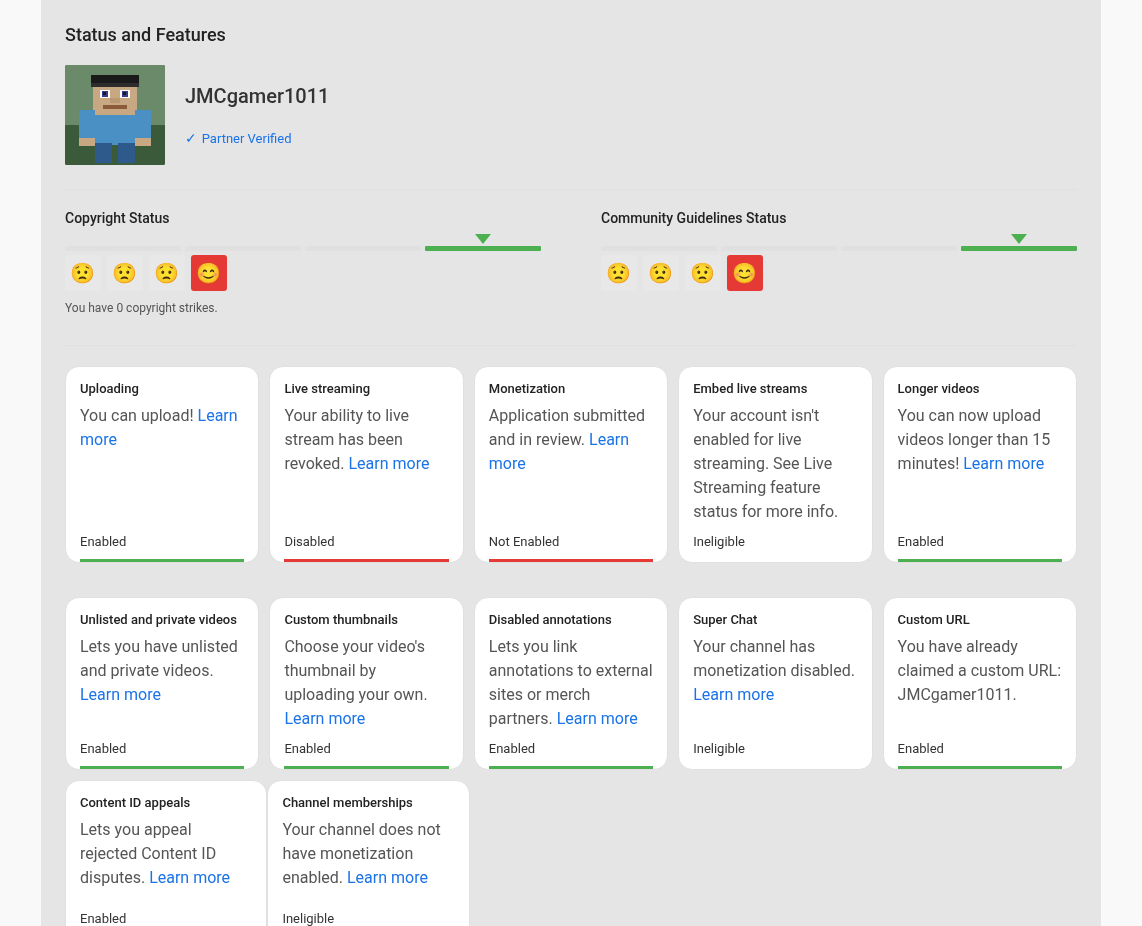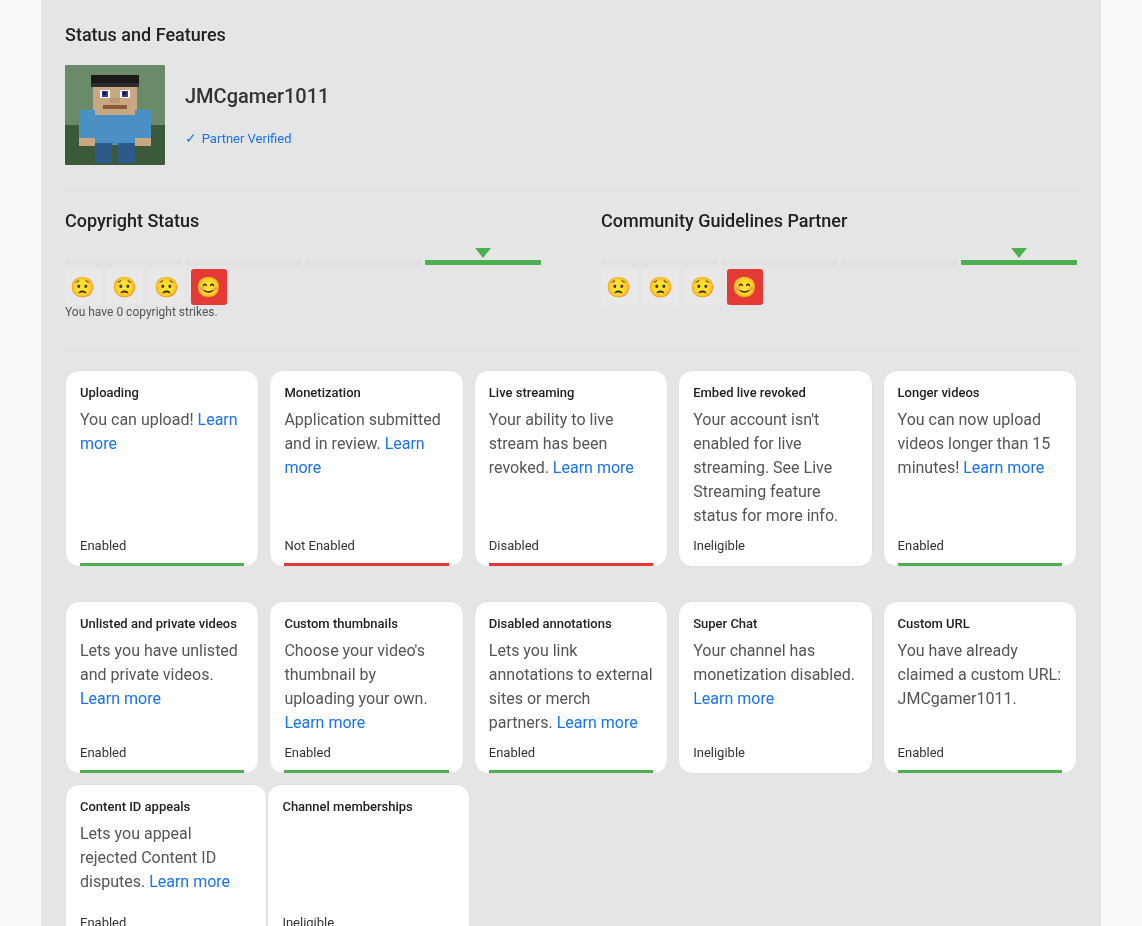--- a/index.html
+++ b/index.html
@@ -63,23 +63,23 @@
     }
     .status-row {
       display: flex;
       gap: 60px;
       margin-bottom: 30px;
     }
     .status-block {
       flex: 1;
     }
     .status-title {
-      font-size: 18px;
+      font-size: 14px;
       font-weight: 500;
-      margin-bottom: 17px;
+      margin-bottom: 8px;
       color: #222;
     }
     .smiley-group {
       display: flex;
       gap: 6px;
       align-items: center;
     }
     .smiley {
       width: 36px;
       height: 36px;
@@ -93,20 +93,21 @@
       background: #e8e8e8;
       color: #aaa;
     }
     .smiley.happy {
       background: #e53935;
       color: #fff;
     }
     .strike-text {
       font-size: 12px;
       color: #555;
+      margin-top: 10px;
     }
     .features-grid {
       display: grid;
       grid-template-columns: repeat(5, 1fr);
       gap: 10px;
       margin-bottom: 10px;
     }
     .feature-card {
       border: 1px solid #e0e0e0;
       border-radius: 14px;
@@ -249,21 +250,21 @@
       <div class="smiley-group">
         <div class="smiley sad">😟</div>
         <div class="smiley sad">😟</div>
         <div class="smiley sad">😟</div>
         <div class="smiley happy">😊</div>
       </div>
       <div class="strike-text">You have 0 copyright strikes.</div>
     </div>
 
     <div class="status-block">
-      <div class="status-title">Community Guidelines Partner</div>
+      <div class="status-title">Community Guidelines Status</div>
       <div style="display:flex; gap:4px; align-items:flex-end; margin-bottom: 4px;">
         <div style="flex:1; height:5px; background:#e0e0e0; border-radius:1px;"></div>
         <div style="flex:1; height:5px; background:#e0e0e0; border-radius:1px;"></div>
         <div style="flex:1; height:5px; background:#e0e0e0; border-radius:1px;"></div>
         <div style="flex:1; display:flex; flex-direction:column; align-items:center;">
           <div style="width:0;height:0;border-left:8px solid transparent;border-right:8px solid transparent;border-top:10px solid #4caf50; margin-bottom:2px;"></div>
           <div style="height:5px; width:100%; background:#4caf50; border-radius:1px;"></div>
         </div>
       </div>
       <div class="smiley-group">
@@ -277,31 +278,31 @@
 
   <hr class="divider">
 
   <div class="features-grid" id="features-row-1">
       <div class="feature-card">
         <div class="feature-title">Uploading</div>
         <div class="feature-desc">You can upload! <a href="#" class="feature-link">Learn more</a></div>
         <div class="feature-status enabled">Enabled</div>
       </div>
       <div class="feature-card">
+        <div class="feature-title">Live streaming</div>
+        <div class="feature-desc">Your ability to live stream has been revoked. <a href="#" class="feature-link">Learn more</a></div>
+        <div class="feature-status disabled">Disabled</div>
+      </div>
+      <div class="feature-card">
         <div class="feature-title">Monetization</div>
         <div class="feature-desc">Application submitted and in review. <a href="#" class="feature-link">Learn more</a></div>
         <div class="feature-status not-enabled">Not Enabled</div>
       </div>
       <div class="feature-card">
-        <div class="feature-title">Live streaming</div>
-        <div class="feature-desc">Your ability to live stream has been revoked. <a href="#" class="feature-link">Learn more</a></div>
-        <div class="feature-status disabled">Disabled</div>
-      </div>
-      <div class="feature-card">
-        <div class="feature-title">Embed live revoked</div>
+        <div class="feature-title">Embed live streams</div>
         <div class="feature-desc">Your account isn't enabled for live streaming. See Live Streaming feature status for more info.</div>
         <div class="feature-status ineligible">Ineligible</div>
       </div>
       <div class="feature-card">
         <div class="feature-title">Longer videos</div>
         <div class="feature-desc">You can now upload videos longer than 15 minutes! <a href="#" class="feature-link">Learn more</a></div>
         <div class="feature-status enabled">Enabled</div>
       </div>
     </div>
 
@@ -334,17 +335,18 @@
     </div>
 
   <div class="features-row3" id="features-row-3">
       <div class="feature-card">
         <div class="feature-title">Content ID appeals</div>
         <div class="feature-desc">Lets you appeal rejected Content ID disputes. <a href="#" class="feature-link">Learn more</a></div>
         <div class="feature-status enabled">Enabled</div>
       </div>
       <div class="feature-card">
         <div class="feature-title">Channel memberships</div>
+        <div class="feature-desc">Your channel does not have monetization enabled. <a href="#" class="feature-link">Learn more</a></div>
         <div class="feature-status ineligible">Ineligible</div>
       </div>
     </div>
 
 </div>
 
 </body></html>

